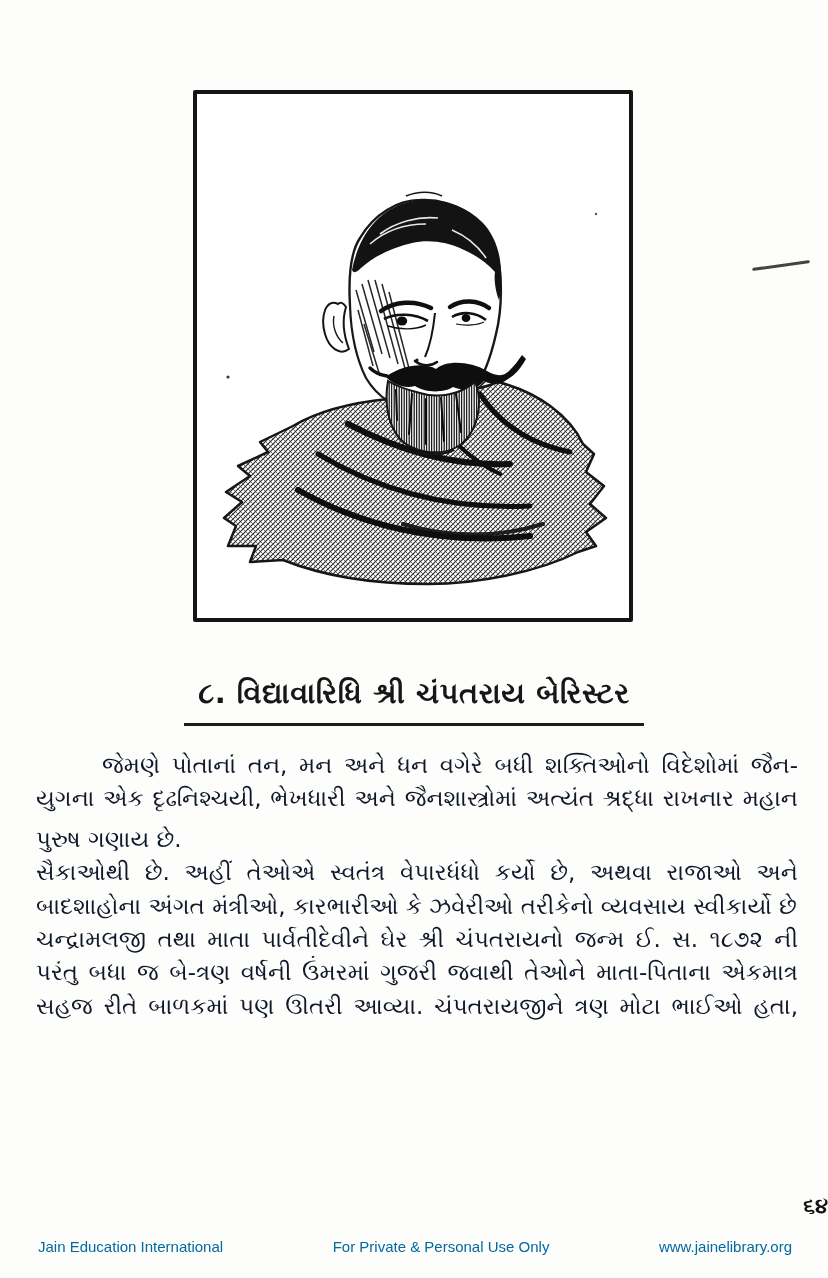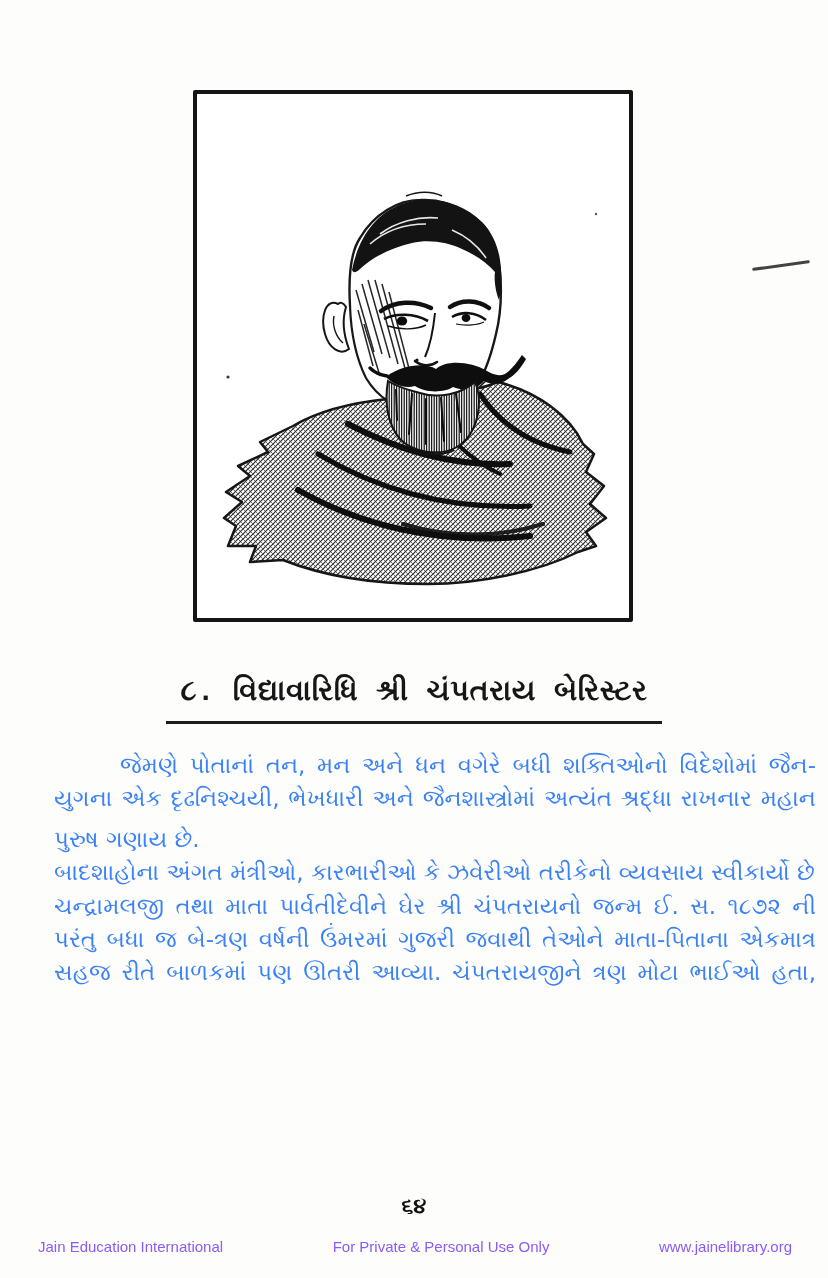--- a/index.html
+++ b/index.html
@@ -13,47 +13,47 @@
     position:absolute;left:193px;top:90px;width:440px;height:532px;
     border:4px solid #151515;border-radius:2px;background:#ffffff;box-sizing:border-box;
   }
   .portrait-frame svg{display:block;width:100%;height:100%;}
   
   .ink-mark{
     position:absolute;left:752px;top:264px;width:58px;height:3px;
     background:#222;transform:rotate(-8deg);border-radius:2px;opacity:.85;
   }
   
-  .title-wrap{position:absolute;top:676px;left:0;width:100%;text-align:center;font-family:Liberation Mono, monospace;}
+  .title-wrap{position:absolute;top:676px;left:0;width:100%;text-align:center;}
   .title{
     display:inline-block;font-size:29px;font-weight:bold;letter-spacing:.5px;
     padding:0 14px 12px 14px;border-bottom:3px solid #1d1d1d;color:#161616;
   }
   
   .body-text{
-    position:absolute;top:749px;left:54px;width:762px;
-    font-size:23px;line-height:33.4px;color:#3b82f6;
+    position:absolute;top:749px;left:36px;width:762px;
+    font-size:23px;line-height:33.4px;color:#0f172a;
   }
   .line{
     height:33.4px;white-space:nowrap;overflow:hidden;
     text-align:justify;text-align-last:justify;
   }
   .line.indent{text-indent:66px;}
   .line.short{text-align-last:left;margin-top:7px;}
   .bold{font-weight:bold;}
   
   .page-number{
-    position:absolute;top:1194px;left:0;width:100%;text-align:center;
+    position:absolute;top:1194px;left:0;width:100%;text-align:right;
     font-size:21px;font-weight:600;color:#111;
   }
   
   .footer{
     position:absolute;top:1238px;left:38px;right:36px;
     display:flex;justify-content:space-between;align-items:center;
-    color:#8b5cf6;font-size:15px;
+    color:#0369a1;font-size:15px;
     font-family:"Liberation Sans","DejaVu Sans",sans-serif;
   }
   .footer span{white-space:nowrap;}
 </style>
 </head>
 <body>
 
 <div class="page">
 
   <div class="portrait-frame">
@@ -182,20 +182,21 @@
     <span class="title">૮. વિદ્યાવારિધિ શ્રી ચંપતરાય બેરિસ્ટર</span>
   </div>
 
   <div class="body-text">
     <div>
       <div class="line indent"><span>જેમણે પોતાનાં તન, મન અને ધન વગેરે બધી શક્તિઓનો વિદેશોમાં જૈન-</span></div>
       <div class="line"><span>યુગના એક દૃઢનિશ્ચયી, ભેખધારી અને જૈનશાસ્ત્રોમાં અત્યંત શ્રદ્ધા રાખનાર મહાન</span></div>
       <div class="line short"><span>પુરુષ ગણાય છે.</span></div>
     </div>
     <div>
+      <div class="line"><span>સૈકાઓથી છે. અહીં તેઓએ સ્વતંત્ર વેપારધંધો કર્યો છે, અથવા રાજાઓ અને</span></div>
       <div class="line"><span>બાદશાહોના અંગત મંત્રીઓ, કારભારીઓ કે ઝવેરીઓ તરીકેનો વ્યવસાય સ્વીકાર્યો છે.</span></div>
     </div>
     <div>
       <div class="line"><span>ચન્દ્રામલજી તથા માતા પાર્વતીદેવીને ઘેર શ્રી ચંપતરાયનો જન્મ ઈ. સ. ૧૮૭૨ ની</span></div>
       <div class="line"><span>પરંતુ બધા જ બે-ત્રણ વર્ષની ઉંમરમાં ગુજરી જવાથી તેઓને માતા-પિતાના એકમાત્ર</span></div>
       <div class="line"><span>સહજ રીતે બાળકમાં પણ ઊતરી આવ્યા. ચંપતરાયજીને ત્રણ મોટા ભાઈઓ હતા,</span></div>
     </div>
   </div>
 
   <div class="page-number">૬૪</div>

